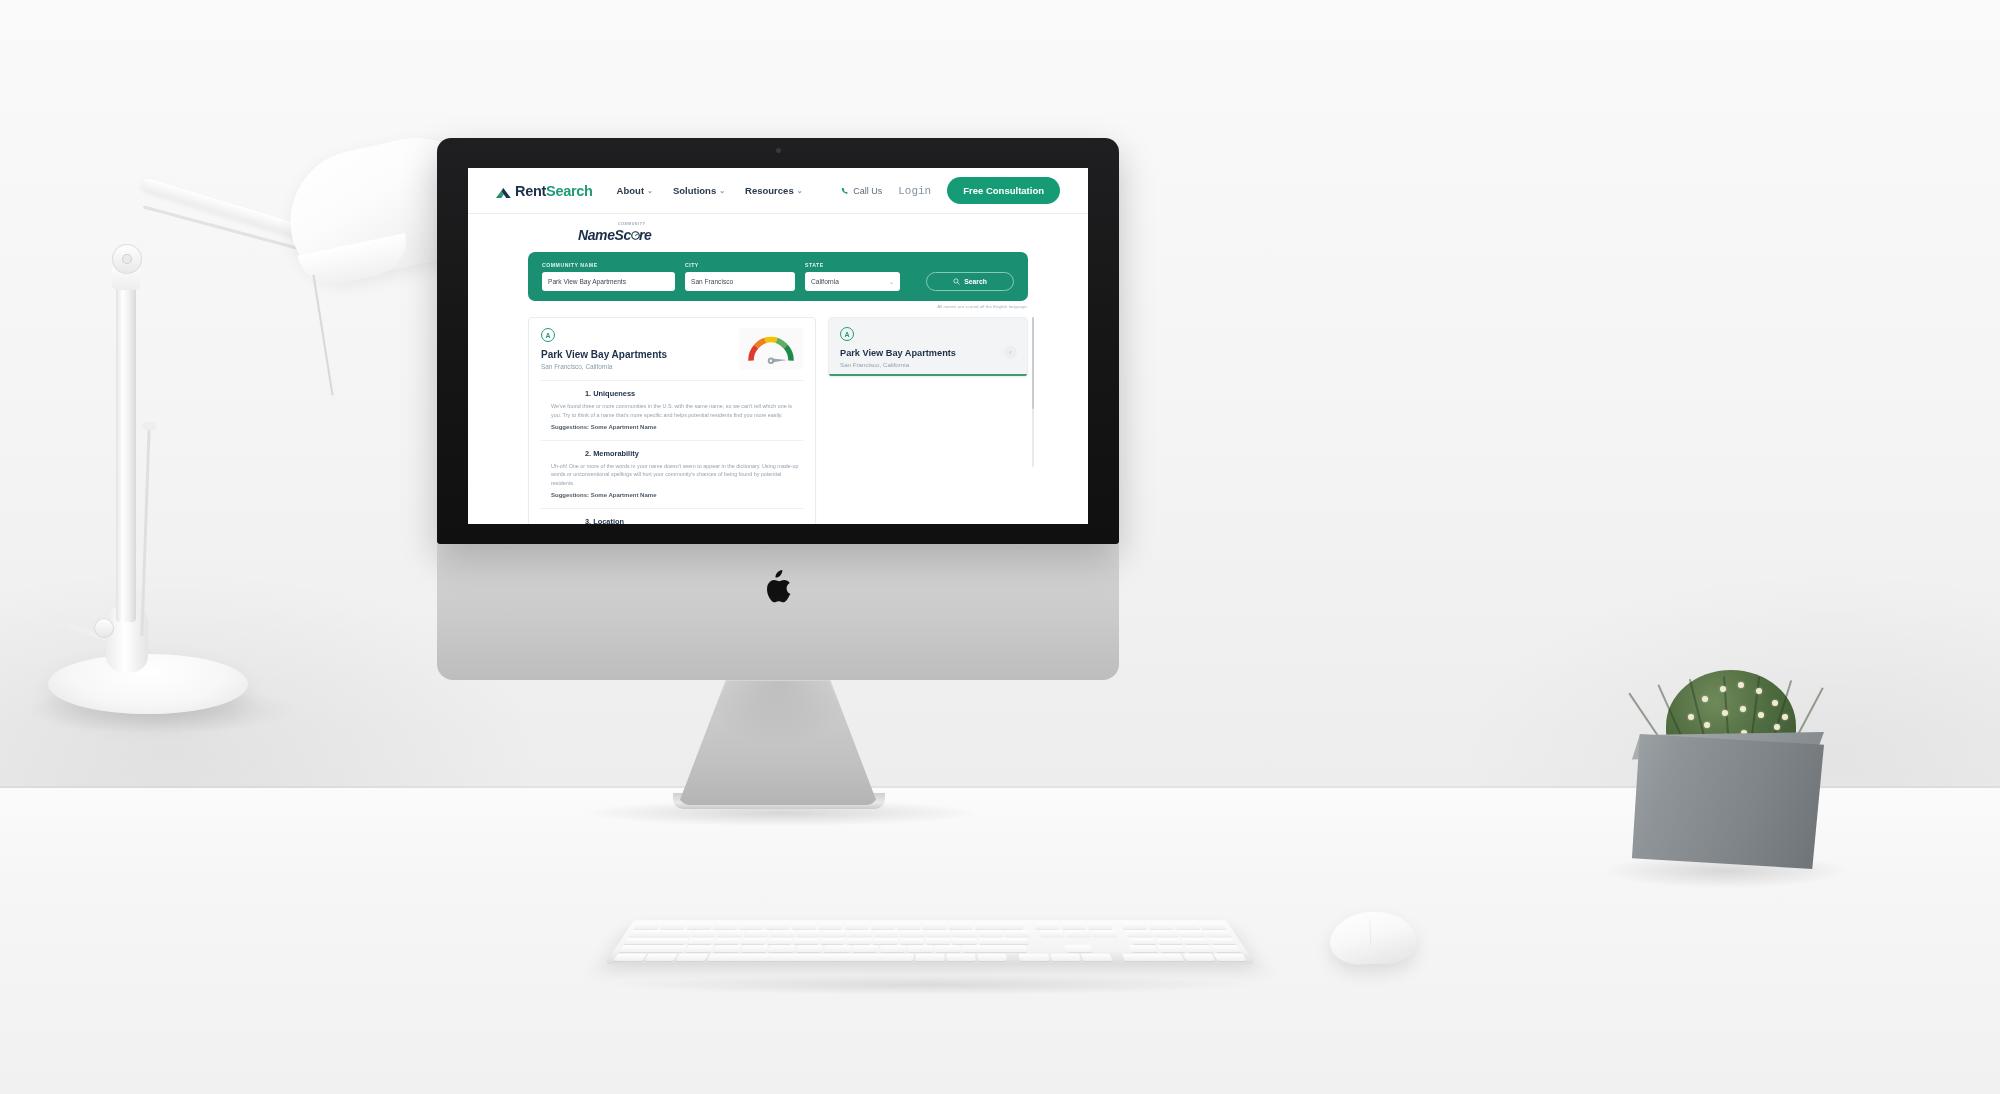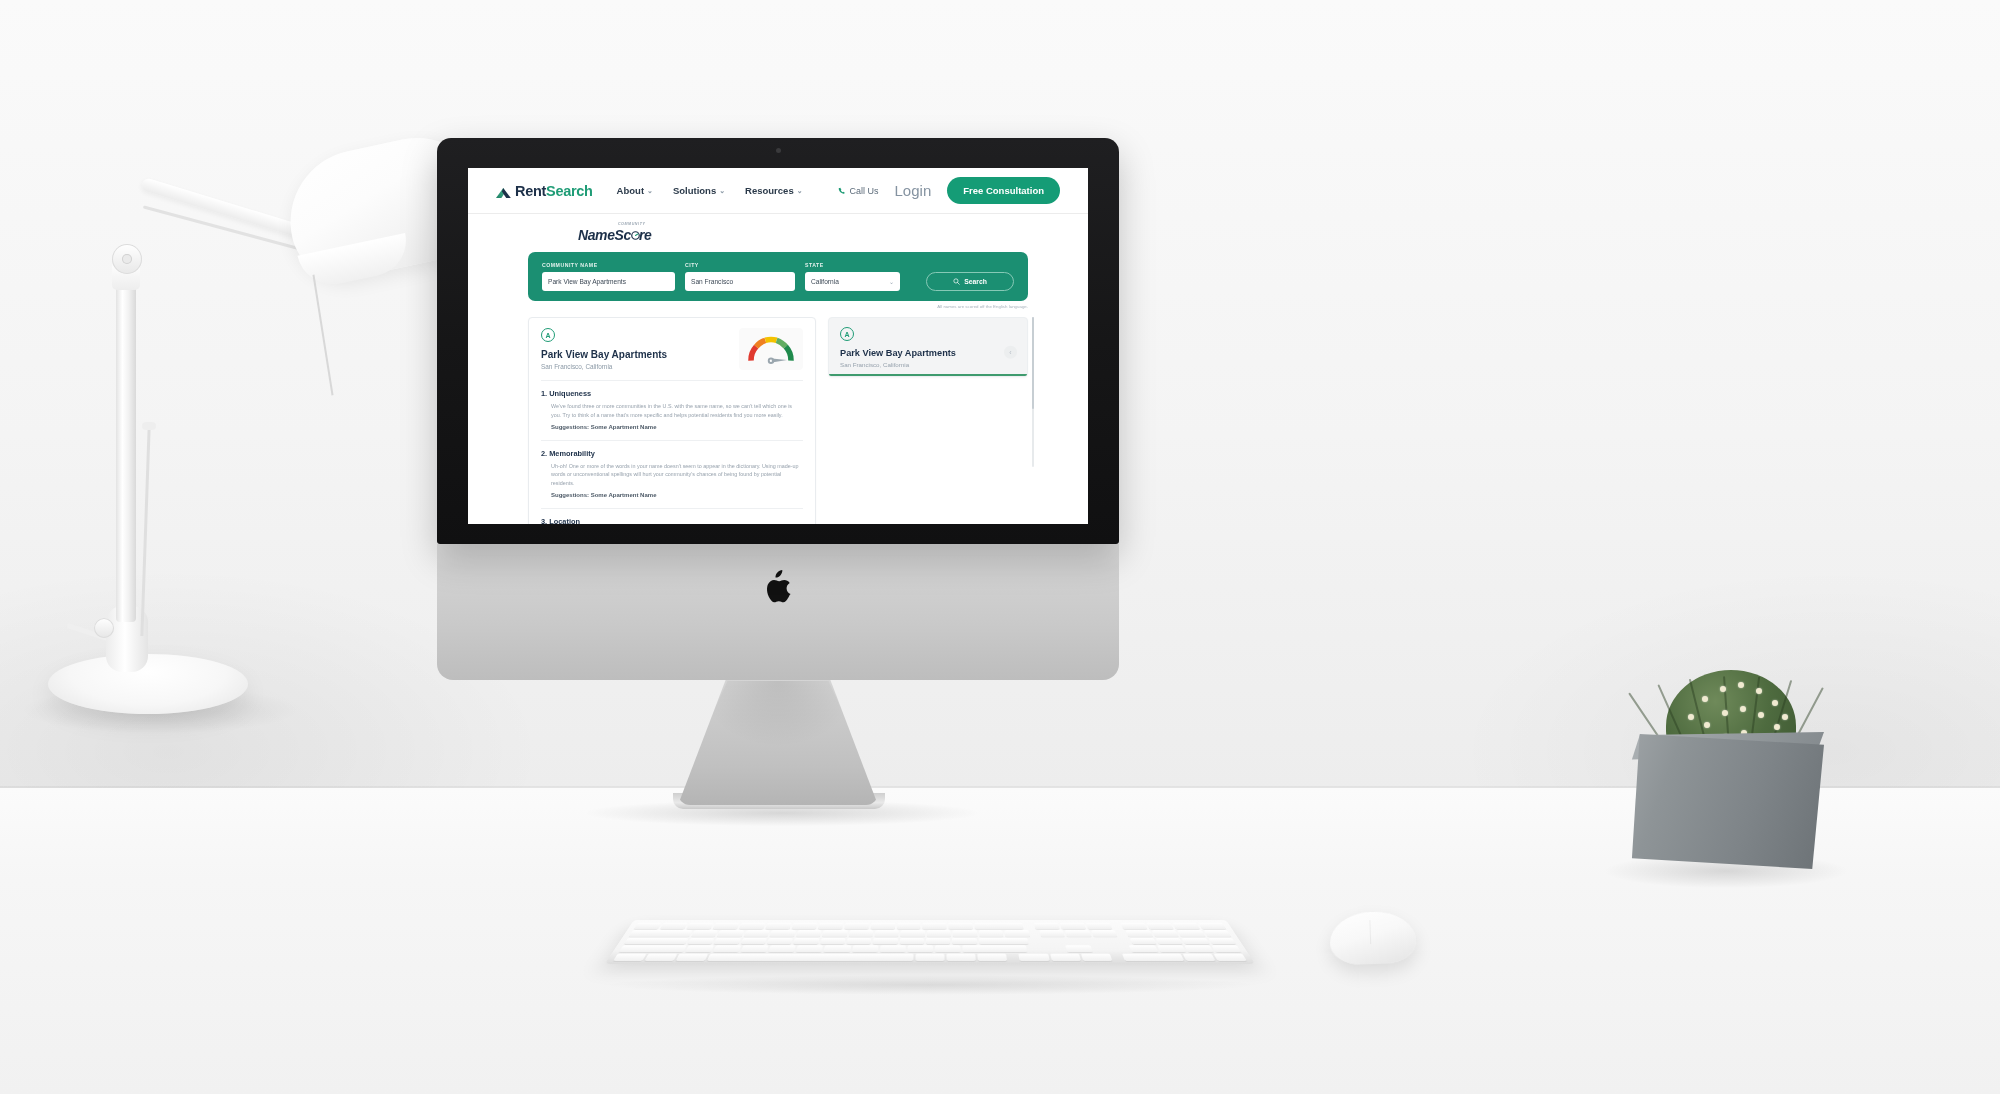--- a/index.html
+++ b/index.html
@@ -267,21 +267,21 @@
   .logo-vision { color:#1f9c76; }
   .nav { display:flex; align-items:center; gap:20px; }
   .nav-item {
     font-size:9.5px; font-weight:700; color:#2b3a4a; display:flex;
     align-items:center; gap:3px; cursor:pointer; white-space:nowrap;
   }
   .caret { font-size:7px; color:#8b99a6; line-height:1; }
   .hdr-right { margin-left:auto; display:flex; align-items:center; gap:16px; }
   .call { display:flex; align-items:center; gap:4px; font-size:9px; color:#5c6b7a; }
   .phone-ic { width:8px; height:8px; color:#1f9c76; }
-  .login { font-size:15px; color:#8593a1; }
+  .login { font-size:11px; color:#8593a1;font-family:Liberation Mono, monospace; }
   .cta {
     background:#159c76; color:#fff; font-size:9.5px; font-weight:700;
     padding:8px 16px; border-radius:18px; white-space:nowrap;
   }
 
   
   .tool { padding: 12px 0 0 0; background:#fff; }
   .ns-logo {
     margin-left:110px; position:relative; display:inline-block;
     font-size:14px; font-weight:600; color:#1d3049; letter-spacing:-.4px;font-style:italic;
@@ -341,21 +341,21 @@
   .grade.orange { border-color:#e0a33a; color:#d29230; }
   .rname { font-size:10px; font-weight:700; color:#1d3049; margin-top:7px; }
   .rloc { font-size:6.4px; color:#8b99a6; margin-top:3px; }
   .gauge-box {
     width:64px; height:42px; background:#fafafa; border-radius:4px;
     display:flex; align-items:center; justify-content:center;
   }
 
   .section { margin-top:10px; padding-top:8px; border-top:1px solid #eef0f2; }
   .section:first-of-type { border-top:none; padding-top:0; }
-  .sec-title { font-size:7.4px; font-weight:700; color:#1d3049; }
+  .sec-title { font-size:7.4px; font-weight:700; color:#1d3049;margin-left:44px; }
   .sec-body {
     font-size:5.4px; line-height:1.62; color:#97a2ad; margin:4px 0 0 10px;
   }
   .sec-sugg {
     font-size:6px; font-weight:700; color:#4d5a67; margin:4px 0 0 10px;
   }
 
   
   .rlist { flex:1; display:flex; flex-direction:column; gap:9px; position:relative; }
   .litem {

